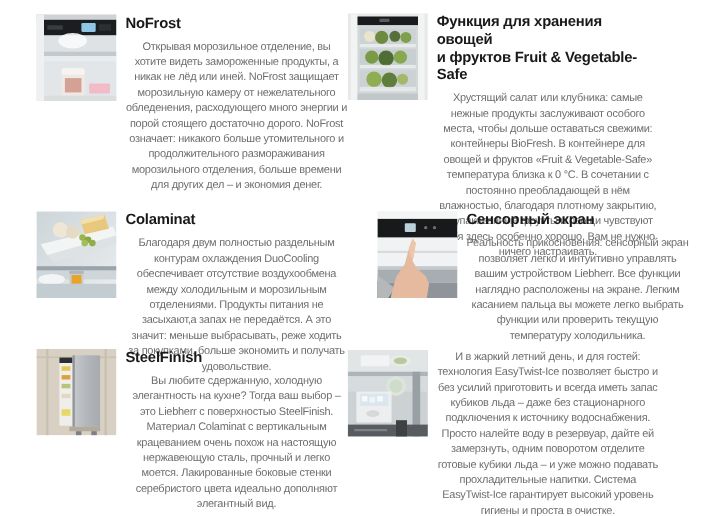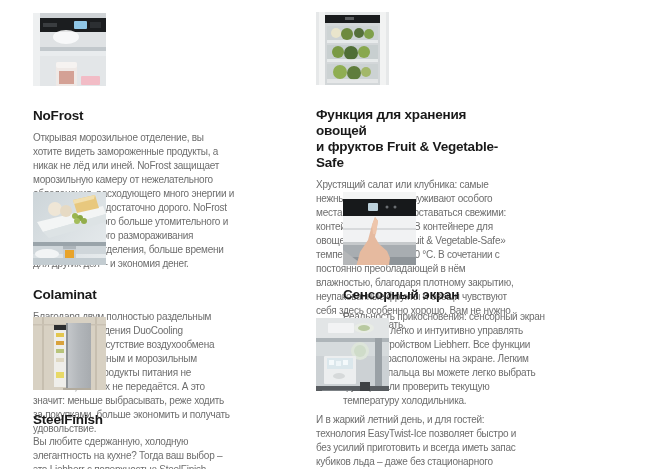--- a/index.html
+++ b/index.html
@@ -6,23 +6,22 @@
   .page{
     position:relative;
     width:650px;height:469px;
     background:#ffffff;
     font-family:"Liberation Sans",sans-serif;
     overflow:hidden;
   }
   .feature{
     position:absolute;
     display:flex;
-    gap:22px;
+    gap:8px;
     width:289px;
-    flex-direction:column;
   }
   .thumb{
     flex:0 0 73px;
     width:73px;height:79px;
     overflow:hidden;
   }
   .thumb svg{display:block;width:73px;height:79px;}
   .text{width:202px;}
   .feature h3{
     margin:0 0 7px 0;
@@ -32,20 +31,21 @@
     color:#191919;
     letter-spacing:-0.2px;
     white-space:pre-line;
   }
   .feature p{
     margin:0;
     font-size:10px;
     line-height:14px;
     color:#6e6e6e;
     letter-spacing:-0.25px;
+    text-align:center;
   }
   
   .pos-1{left:33px;top:13px;}
   .pos-2{left:316px;top:12px;}
   .pos-3{left:33px;top:192px;}
   .pos-4{left:316px;top:192px;margin-left:27px;}
   .pos-5{left:33px;top:317px;}
   .pos-6{left:316px;top:318px;}
 </style>
 </head>

